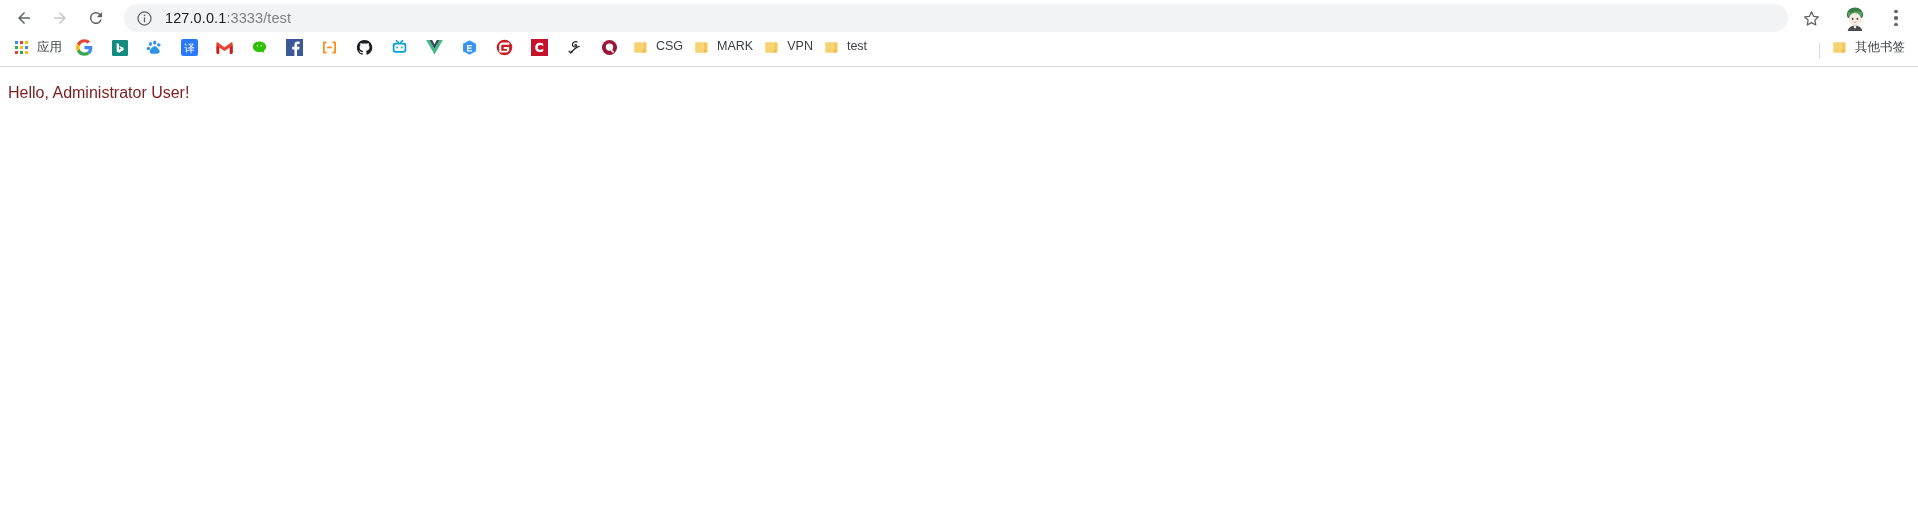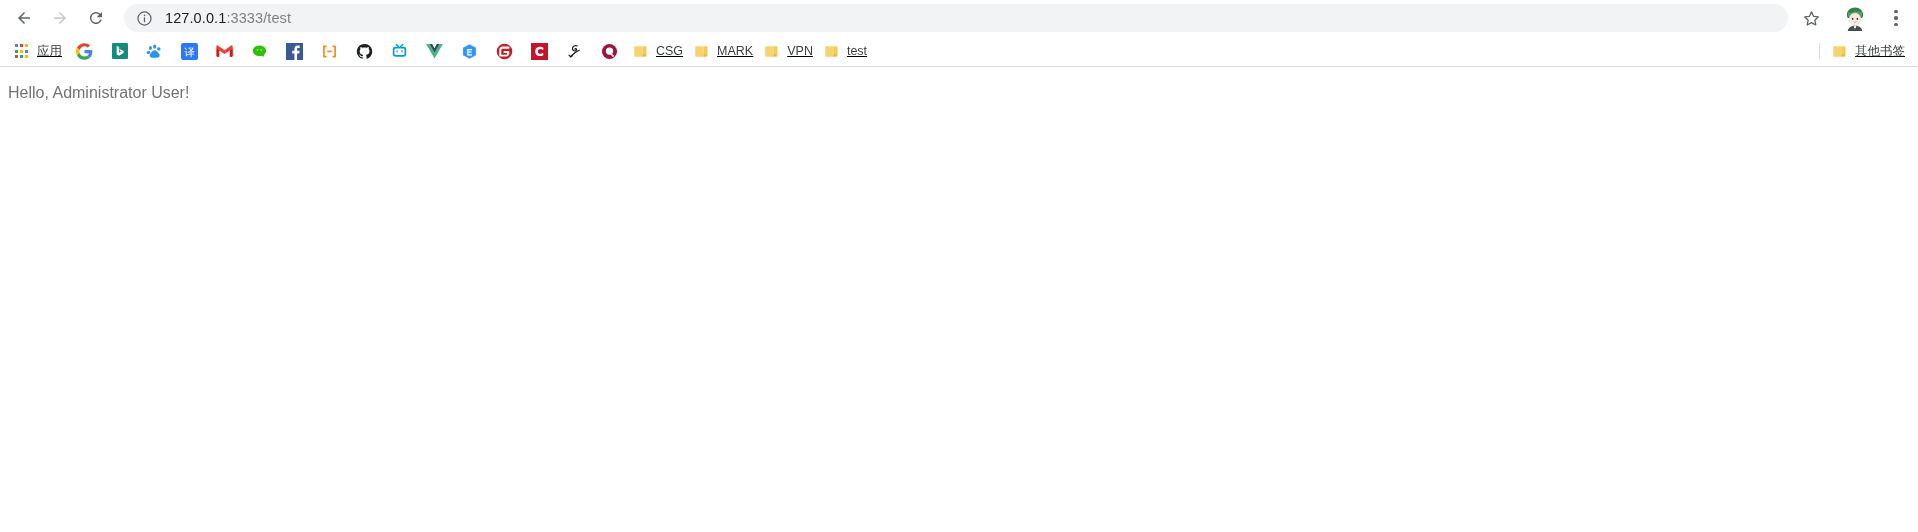--- a/index.html
+++ b/index.html
@@ -79,26 +79,24 @@
   .bookmarks {
     height: 30px;
     display: flex;
     align-items: center;
     padding: 0 8px 0 8px;
     background: #ffffff;
     position: relative;
   }
   .bm {
     display: flex;
-    align-items: center;
     height: 24px;
     border-radius: 4px;
     padding: 0 5px;
     flex: 0 0 auto;
-    text-decoration: underline;
   }
   .bm .ico {
     width: 17px; height: 17px;
     flex: 0 0 auto;
     display: flex; align-items: center; justify-content: center;
     overflow: hidden;
   }
   .bm .lbl {
     font-size: 12.5px;
     color: #3c4043;
@@ -120,21 +118,21 @@
   }
 
   
   .page {
     background: #ffffff;
     padding: 16px 8px 0 8px;
     height: 465px;
   }
   .page-text {
     font-size: 16px;
-    color: #737373;
+    color: #7f1d1d;
     line-height: 1.3;
   }
 
   
   .apps-grid {
     display: grid;
     grid-template-columns: repeat(3, 3px);
     grid-template-rows: repeat(3, 3px);
     gap: 2.2px;
   }

